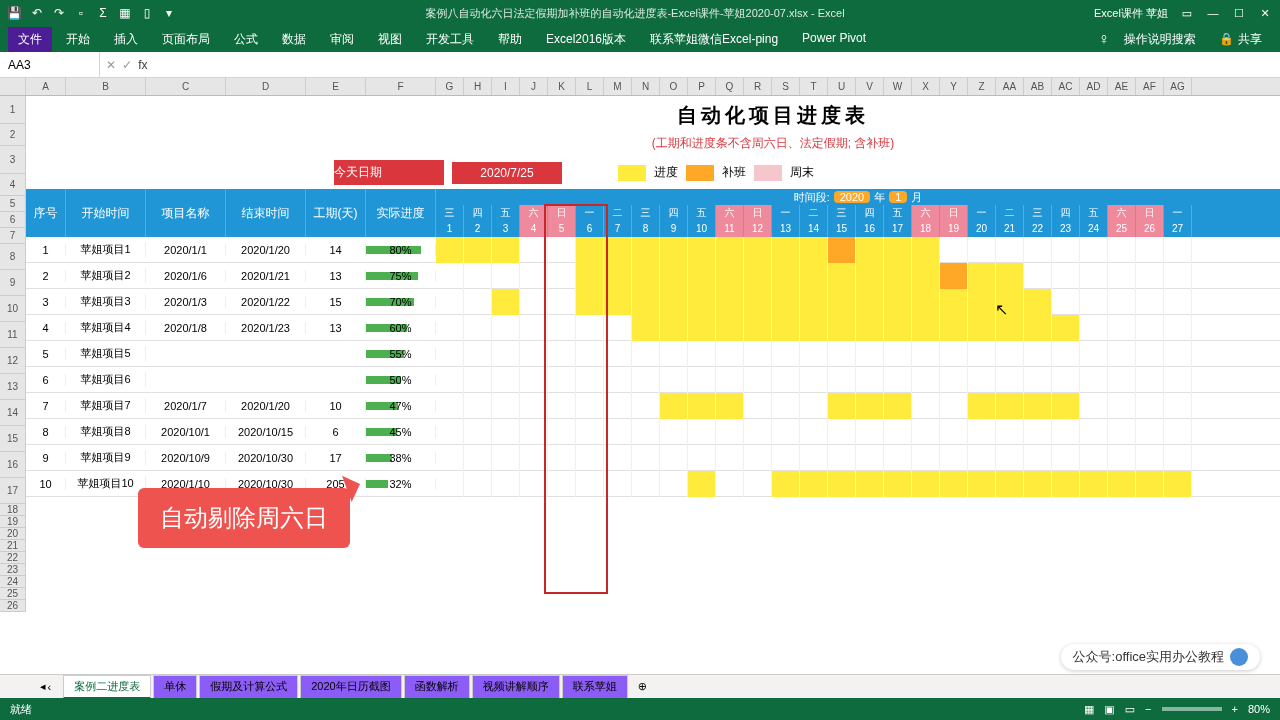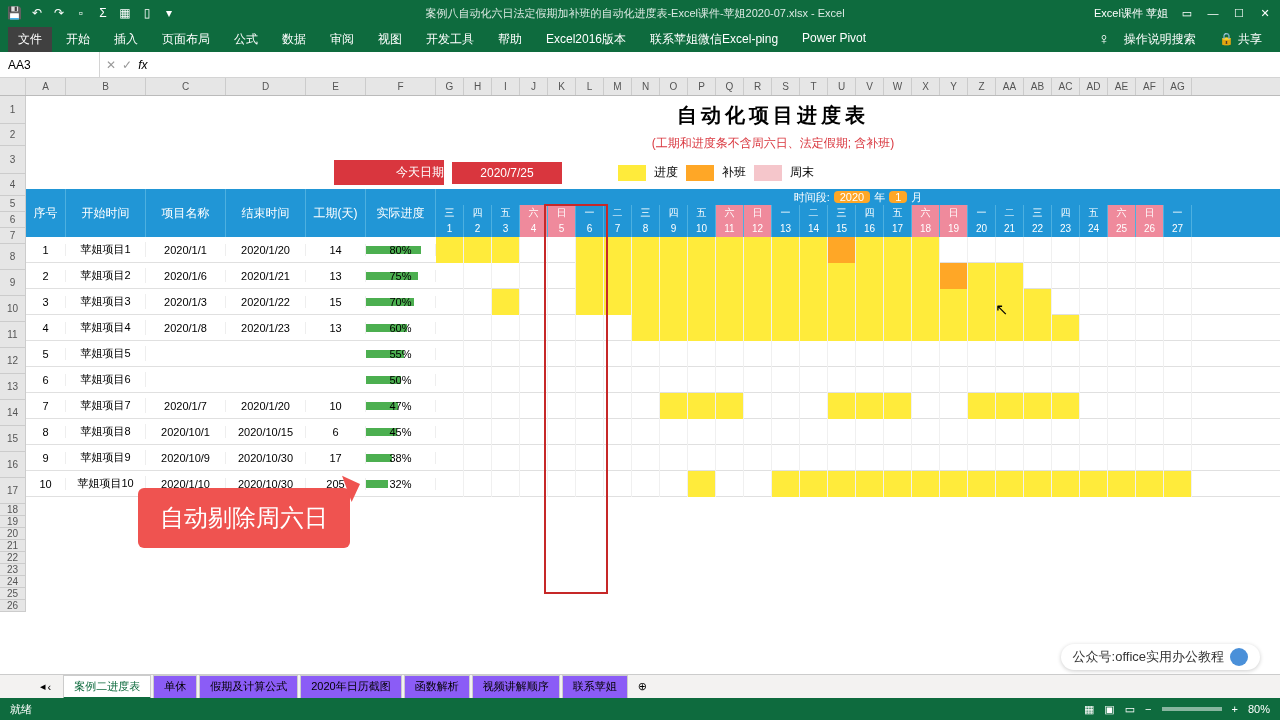--- a/index.html
+++ b/index.html
@@ -5,36 +5,36 @@
 *{margin:0;padding:0;box-sizing:border-box;font-family:"Microsoft YaHei",Arial,sans-serif}
 body{background:#fff;overflow:hidden;width:1280px;height:720px;position:relative}
 .titlebar{background:#0e6b3e;height:26px;display:flex;align-items:center;color:#fff;font-size:11px;padding:0 8px}
 .qat{display:flex;gap:8px;align-items:center}
 .qat-icon{width:14px;height:14px;display:inline-flex;align-items:center;justify-content:center;color:#fff;font-size:12px}
 .title-text{flex:1;text-align:center;opacity:.85;font-size:11px}
 .titlebar-right{display:flex;gap:12px;align-items:center}
 .win-btn{width:14px;height:14px;display:inline-flex;align-items:center;justify-content:center}
 .ribbon-tabs{background:#0e6b3e;height:26px;display:flex;align-items:center;padding:0 8px;gap:4px}
 .tab{color:#fff;font-size:12px;padding:4px 10px;cursor:pointer}
-.tab.file{background:#404040}
+.tab.file{background:#4c1d95}
 .formula-bar{background:#fff;height:26px;border-bottom:1px solid #d4d4d4;display:flex;align-items:center;font-size:12px}
 .name-box{width:100px;border-right:1px solid #d4d4d4;padding:0 8px;height:100%;display:flex;align-items:center}
 .fx-area{display:flex;align-items:center;padding:0 6px;gap:6px}
-.fx-icon{font-style:italic;color:#000000}
+.fx-icon{color:#404040}
 .col-headers{background:#e6e6e6;height:18px;display:flex;border-bottom:1px solid #bbb;font-size:10px;color:#555}
 .corner{width:26px;border-right:1px solid #ccc}
 .colhdr{border-right:1px solid #ccc;text-align:center;line-height:18px}
 .grid-area{position:relative;height:560px;overflow:hidden}
 .row-headers{position:absolute;left:0;top:0;width:26px;background:#e6e6e6;font-size:10px;color:#555}
 .rowhdr{border-bottom:1px solid #ccc;border-right:1px solid #ccc;text-align:center}
 .content{position:absolute;left:26px;top:0;right:0}
 .big-title{font-size:20px;font-weight:bold;text-align:center;padding:6px 0 4px 240px;letter-spacing:4px}
 .subtitle{color:#d9363e;font-size:12px;text-align:center;padding:2px 0 6px 240px}
 .legend-row{display:flex;align-items:center;gap:8px;padding:2px 0 4px 0;font-size:12px}
-.today-label{background:#d9363e;color:#fff;width:110px;text-align:right;padding:4px 0;margin-left:308px}
+.today-label{background:#d9363e;color:#fff;width:110px;text-align:left;padding:4px 0;margin-left:308px}
 .today-date{background:#d9363e;color:#fff;width:110px;text-align:center;padding:4px 0}
 .leg-box{width:28px;height:16px;display:inline-block}
 .hdr-row{display:flex;background:#2196d6;color:#fff;font-size:12px;height:48px}
 .hdr-cell{display:flex;align-items:center;justify-content:center;border-right:1px solid #4db0e0}
 .timeline-hdr{flex:1;display:flex;flex-direction:column}
 .timeline-top{display:flex;align-items:center;justify-content:center;height:16px;font-size:11px;gap:4px}
 .tl-badge{background:#ffa726;padding:0 6px;border-radius:4px}
 .timeline-days{display:flex;height:16px;font-size:10px}
 .timeline-nums{display:flex;height:16px;font-size:10px}
 .day-cell{width:28px;text-align:center;line-height:16px;border-right:1px solid #4db0e0}

